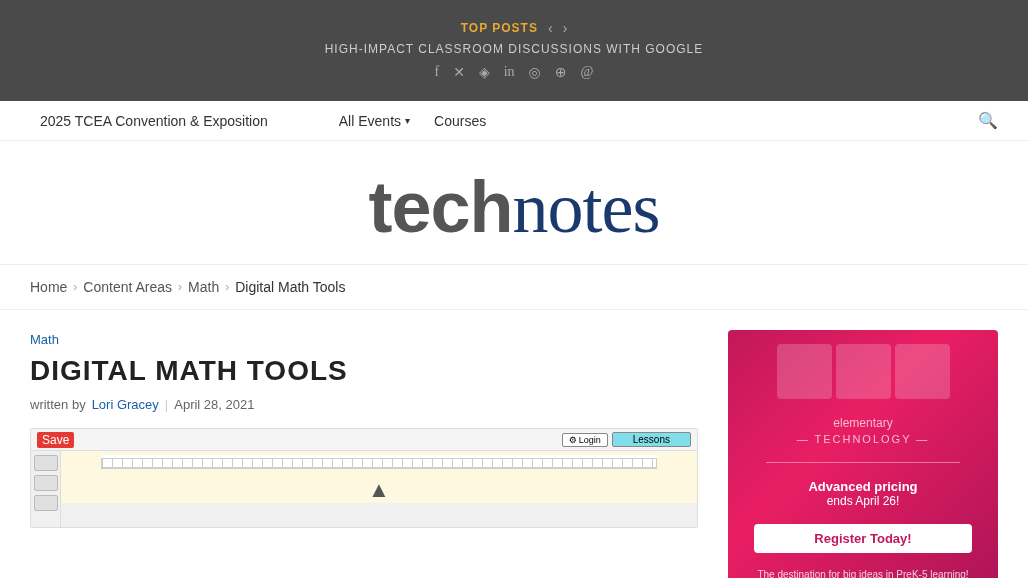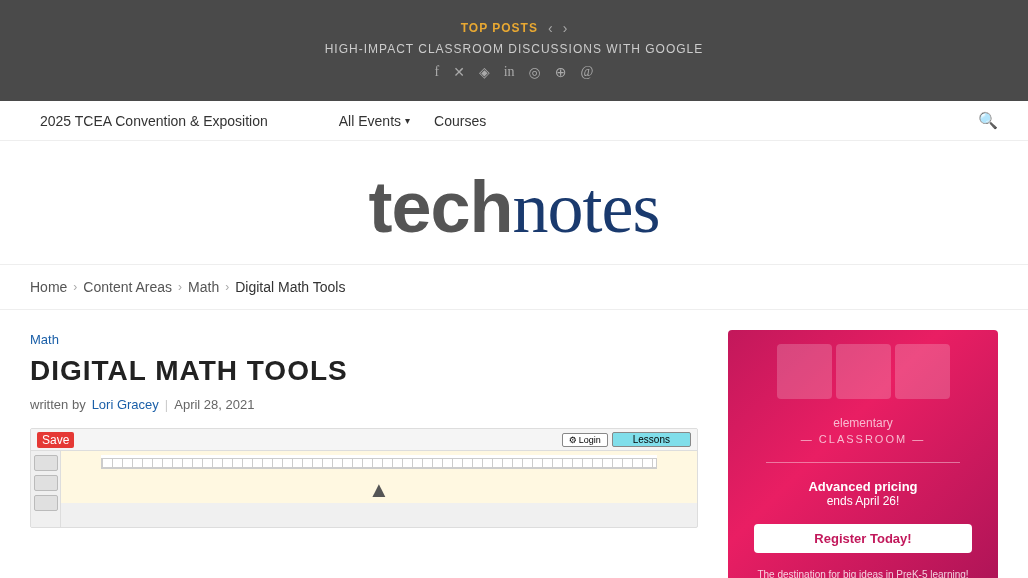--- a/index.html
+++ b/index.html
@@ -461,21 +461,21 @@
   <div class="sidebar-area">
     <div class="sidebar-ad">
 
       <div class="ad-images-row">
         <div class="ad-img-placeholder"></div>
         <div class="ad-img-placeholder"></div>
         <div class="ad-img-placeholder"></div>
       </div>
       <div class="ad-title-text">
         <span style="font-size:12px;color:#f8bbd0;">elementary</span>
-        <span class="ad-title-sub">— CLASSROOM —</span>
+        <span class="ad-title-sub">— TECHNOLOGY —</span>
       </div>
       <hr class="ad-divider">
       <div class="ad-body-text">
         <div class="ad-pricing-text">Advanced pricing</div>
         <div>ends April 26!</div>
       </div>
       <div class="ad-register-btn">Register Today!</div>
       <div class="ad-bottom-text">The destination for big ideas in PreK-5 learning!</div>
     </div>
   </div>

